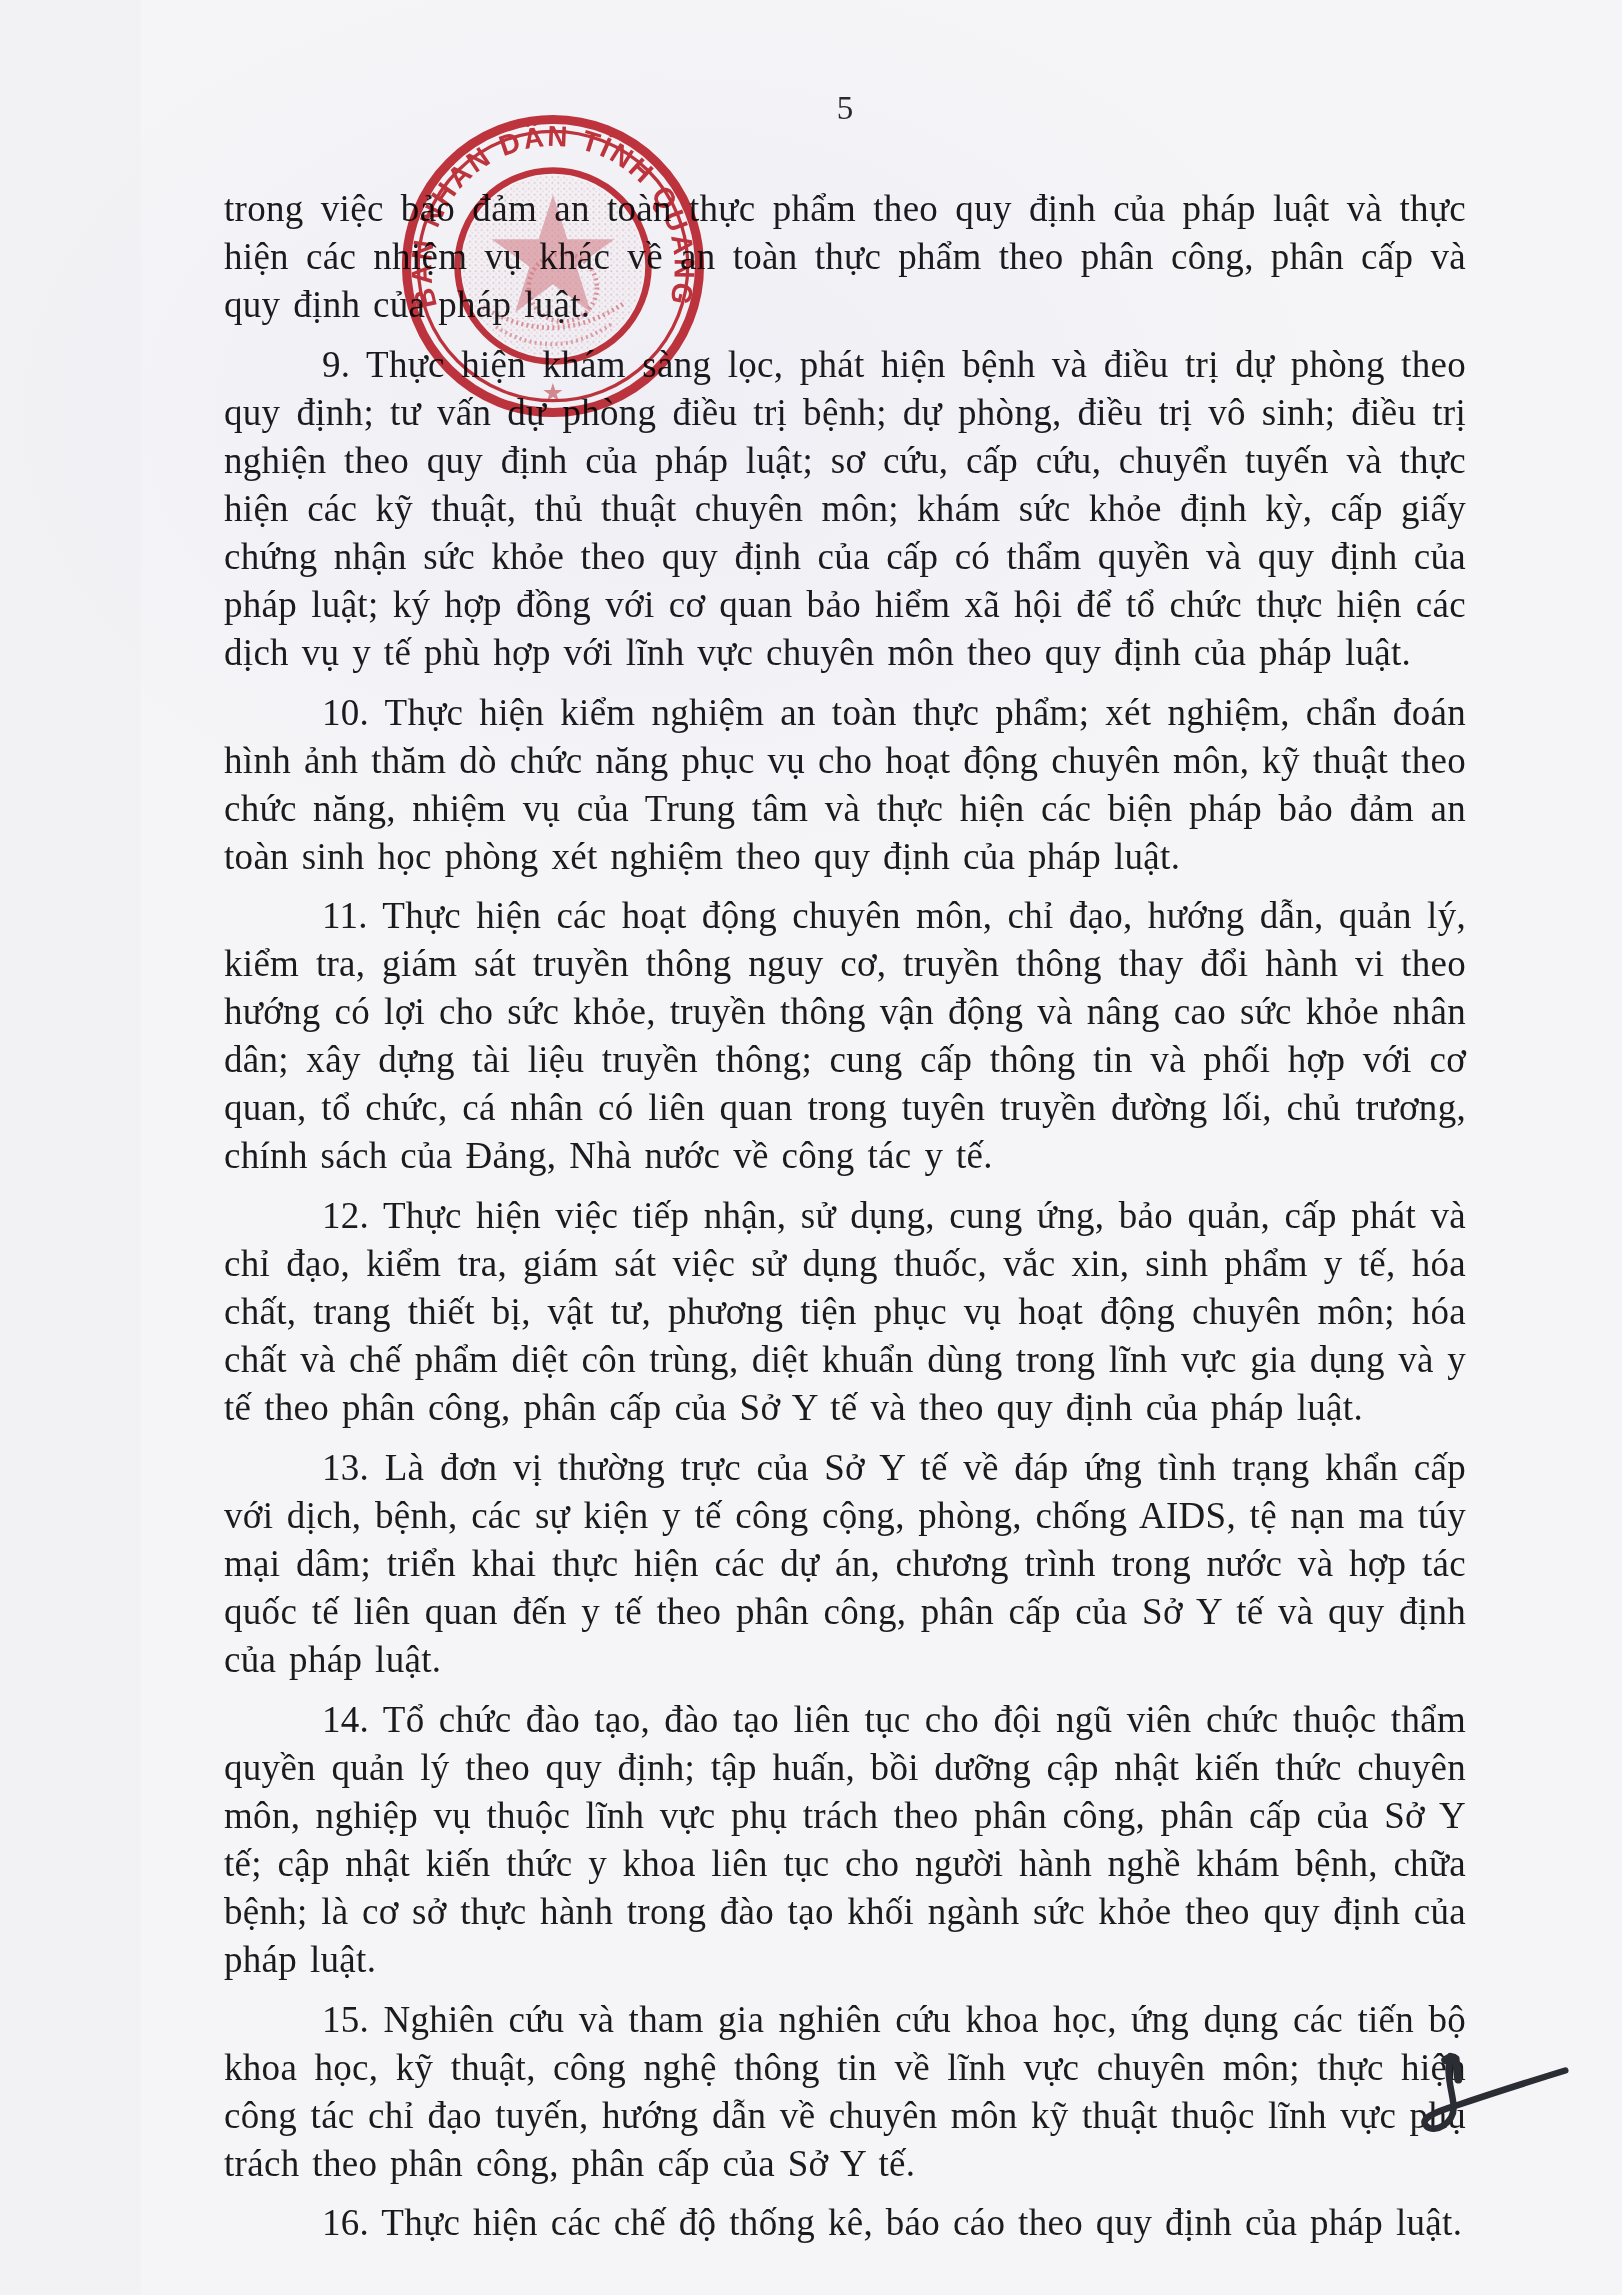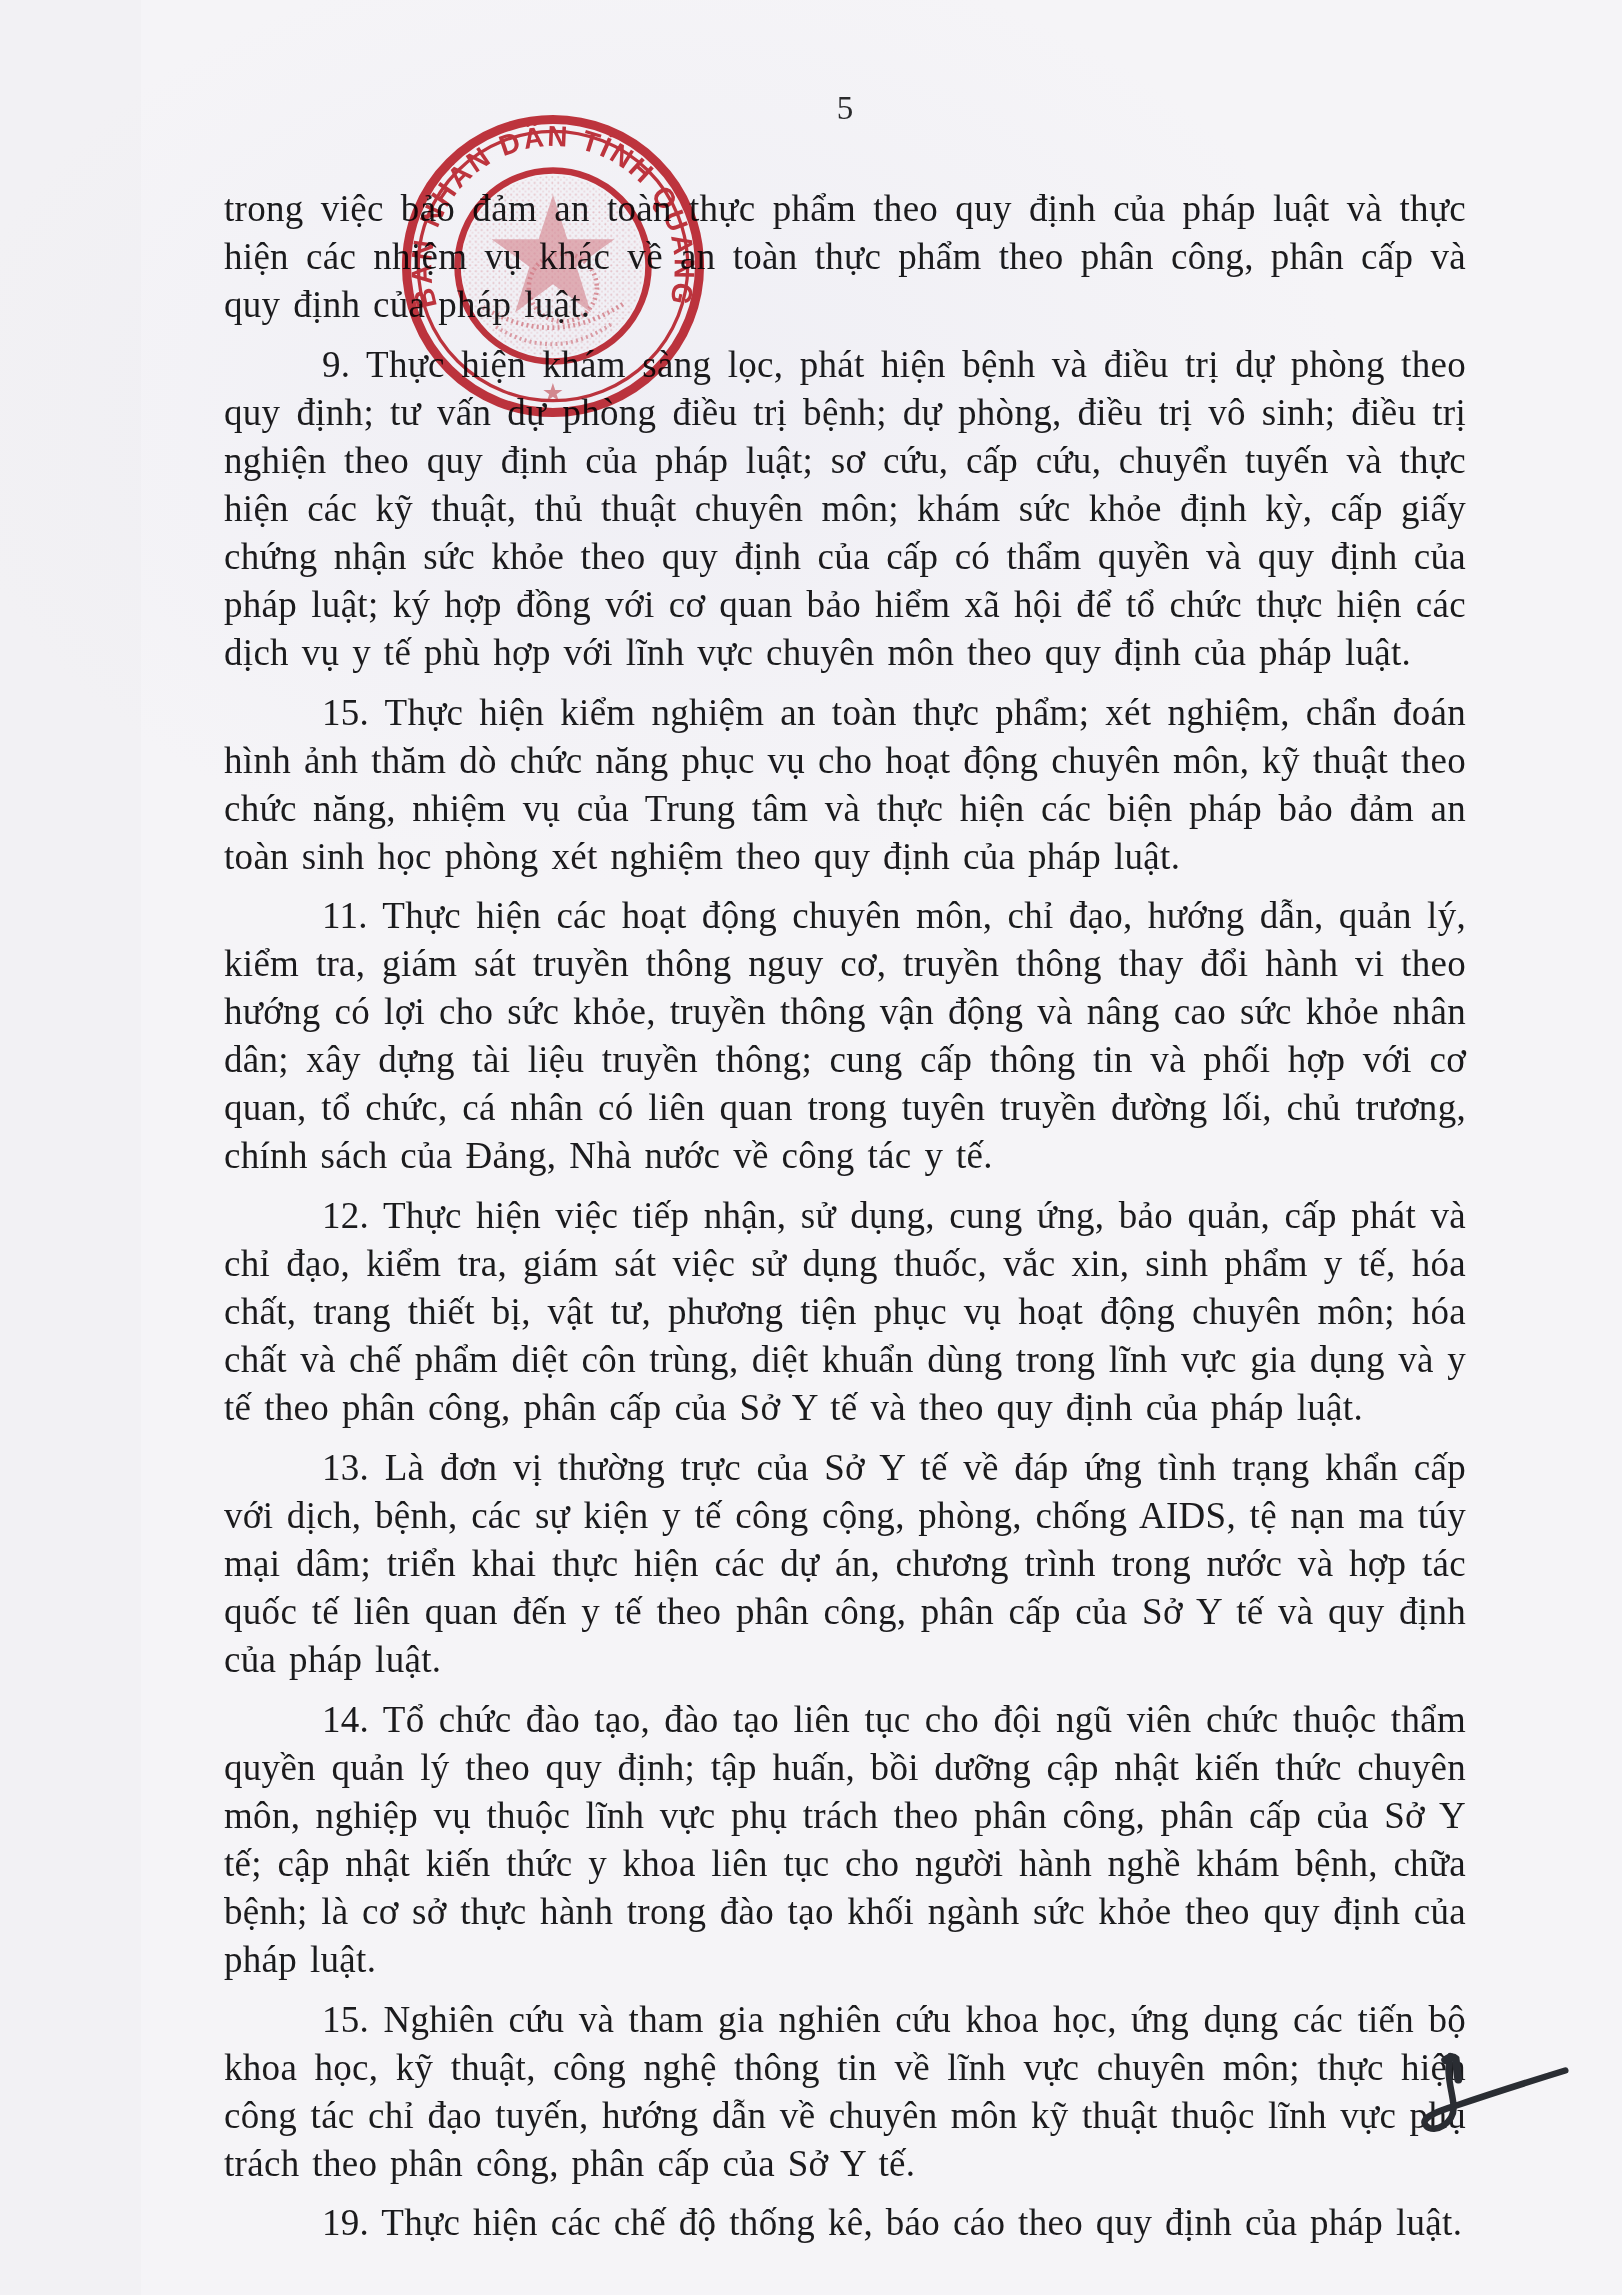--- a/index.html
+++ b/index.html
@@ -53,27 +53,27 @@
 </head>
 <body>
 
 <div class="page">
 
   <div class="page-number">5</div>
 
   <div class="content" id="paragraphs">
       <p class="body-para no-indent">trong việc bảo đảm an toàn thực phẩm theo quy định của pháp luật và thực hiện các nhiệm vụ khác về an toàn thực phẩm theo phân công, phân cấp và quy định của pháp luật.</p>
       <p class="body-para">9. Thực hiện khám sàng lọc, phát hiện bệnh và điều trị dự phòng theo quy định; tư vấn dự phòng điều trị bệnh; dự phòng, điều trị vô sinh; điều trị nghiện theo quy định của pháp luật; sơ cứu, cấp cứu, chuyển tuyến và thực hiện các kỹ thuật, thủ thuật chuyên môn; khám sức khỏe định kỳ, cấp giấy chứng nhận sức khỏe theo quy định của cấp có thẩm quyền và quy định của pháp luật; ký hợp đồng với cơ quan bảo hiểm xã hội để tổ chức thực hiện các dịch vụ y tế phù hợp với lĩnh vực chuyên môn theo quy định của pháp luật.</p>
-      <p class="body-para">15. Thực hiện kiểm nghiệm an toàn thực phẩm; xét nghiệm, chẩn đoán hình ảnh thăm dò chức năng phục vụ cho hoạt động chuyên môn, kỹ thuật theo chức năng, nhiệm vụ của Trung tâm và thực hiện các biện pháp bảo đảm an toàn sinh học phòng xét nghiệm theo quy định của pháp luật.</p>
+      <p class="body-para">10. Thực hiện kiểm nghiệm an toàn thực phẩm; xét nghiệm, chẩn đoán hình ảnh thăm dò chức năng phục vụ cho hoạt động chuyên môn, kỹ thuật theo chức năng, nhiệm vụ của Trung tâm và thực hiện các biện pháp bảo đảm an toàn sinh học phòng xét nghiệm theo quy định của pháp luật.</p>
       <p class="body-para">11. Thực hiện các hoạt động chuyên môn, chỉ đạo, hướng dẫn, quản lý, kiểm tra, giám sát truyền thông nguy cơ, truyền thông thay đổi hành vi theo hướng có lợi cho sức khỏe, truyền thông vận động và nâng cao sức khỏe nhân dân; xây dựng tài liệu truyền thông; cung cấp thông tin và phối hợp với cơ quan, tổ chức, cá nhân có liên quan trong tuyên truyền đường lối, chủ trương, chính sách của Đảng, Nhà nước về công tác y tế.</p>
       <p class="body-para">12. Thực hiện việc tiếp nhận, sử dụng, cung ứng, bảo quản, cấp phát và chỉ đạo, kiểm tra, giám sát việc sử dụng thuốc, vắc xin, sinh phẩm y tế, hóa chất, trang thiết bị, vật tư, phương tiện phục vụ hoạt động chuyên môn; hóa chất và chế phẩm diệt côn trùng, diệt khuẩn dùng trong lĩnh vực gia dụng và y tế theo phân công, phân cấp của Sở Y tế và theo quy định của pháp luật.</p>
       <p class="body-para">13. Là đơn vị thường trực của Sở Y tế về đáp ứng tình trạng khẩn cấp với dịch, bệnh, các sự kiện y tế công cộng, phòng, chống AIDS, tệ nạn ma túy mại dâm; triển khai thực hiện các dự án, chương trình trong nước và hợp tác quốc tế liên quan đến y tế theo phân công, phân cấp của Sở Y tế và quy định của pháp luật.</p>
       <p class="body-para">14. Tổ chức đào tạo, đào tạo liên tục cho đội ngũ viên chức thuộc thẩm quyền quản lý theo quy định; tập huấn, bồi dưỡng cập nhật kiến thức chuyên môn, nghiệp vụ thuộc lĩnh vực phụ trách theo phân công, phân cấp của Sở Y tế; cập nhật kiến thức y khoa liên tục cho người hành nghề khám bệnh, chữa bệnh; là cơ sở thực hành trong đào tạo khối ngành sức khỏe theo quy định của pháp luật.</p>
       <p class="body-para">15. Nghiên cứu và tham gia nghiên cứu khoa học, ứng dụng các tiến bộ khoa học, kỹ thuật, công nghệ thông tin về lĩnh vực chuyên môn; thực hiện công tác chỉ đạo tuyến, hướng dẫn về chuyên môn kỹ thuật thuộc lĩnh vực phụ trách theo phân công, phân cấp của Sở Y tế.</p>
-      <p class="body-para">19. Thực hiện các chế độ thống kê, báo cáo theo quy định của pháp luật.</p>
+      <p class="body-para">16. Thực hiện các chế độ thống kê, báo cáo theo quy định của pháp luật.</p>
     </div>
 
   <div class="stamp-wrap">
     <svg width="310" height="310" viewBox="0 0 474 474">
       <defs>
         <pattern id="stipple" width="9" height="9" patternUnits="userSpaceOnUse">
           <circle cx="2" cy="2" r="1.6" fill="#d4606a"></circle>
           <circle cx="6" cy="6" r="1.3" fill="#dd7d85"></circle>
         </pattern>
         <path id="arcTop" d="M 61 300 A 186 186 0 1 1 413 300" fill="none"></path>

